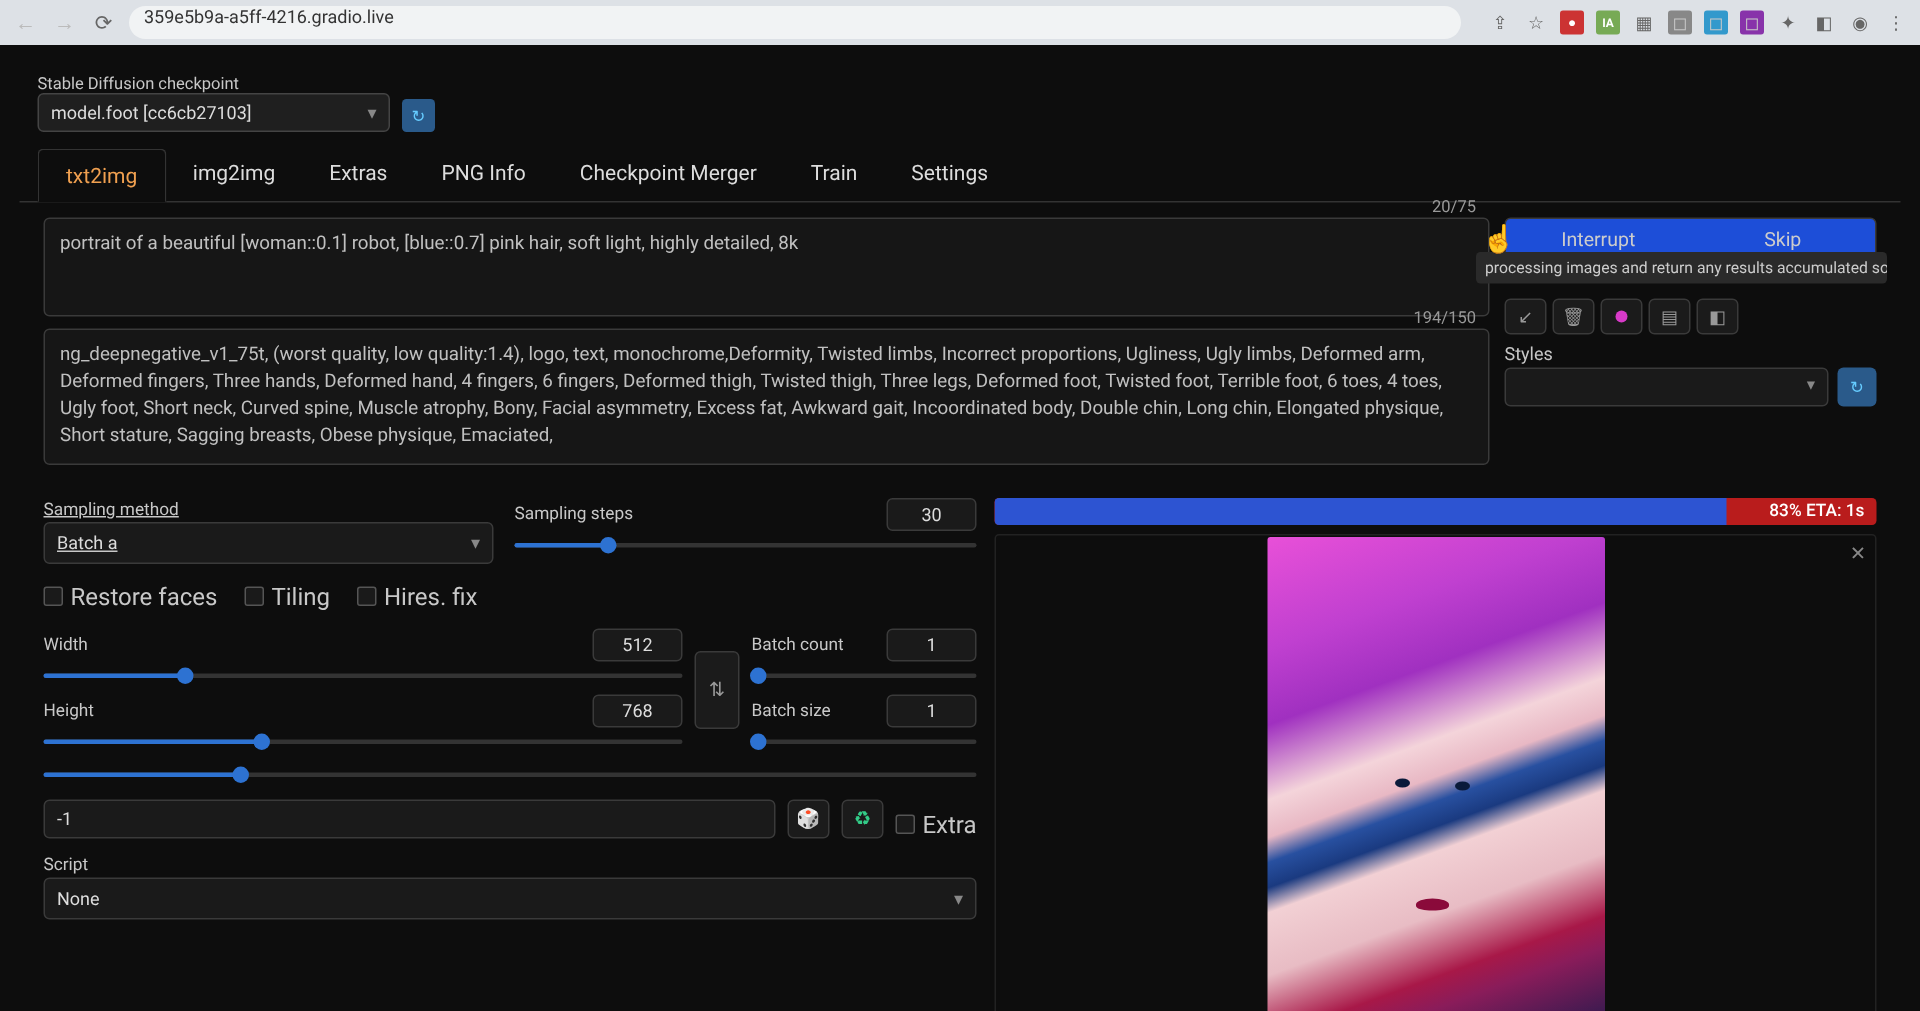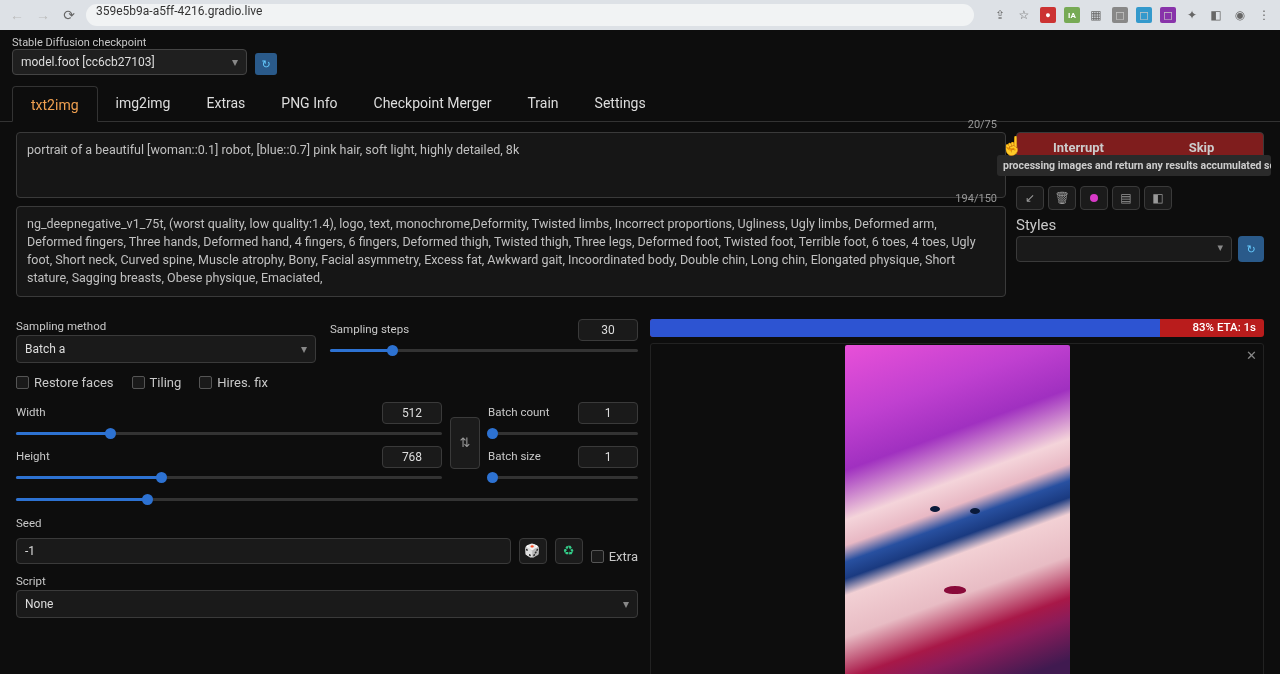--- a/index.html
+++ b/index.html
@@ -7,21 +7,21 @@
 
   
   .browser-bar { height: 30px; background: #dde1e6; display: flex; align-items: center; padding: 0 8px; gap: 8px; }
   .nav-btn { width: 18px; height: 18px; display:flex; align-items:center; justify-content:center; color:#666; cursor:pointer; font-size:14px; }
   .nav-btn.disabled { color: #bbb; }
   .url-bar { flex: 1; background: #f1f3f4; height: 22px; border-radius: 11px; display:flex; align-items:flex-start; padding:0 10px; font-size:12px; color:#333; margin-right: 10px; }
   .chrome-icons { display:flex; gap:8px; align-items:center; }
   .chrome-icon { width:16px; height:16px; border-radius:2px; display:flex; align-items:center; justify-content:center; font-size:12px; }
 
   
-  .app { background: #0d0d0d; height: 644px; overflow:auto; padding:0; }
+  .app { background: #0d0d0d; height: 644px; overflow:auto; padding:13px; }
 
   
   .ckpt-row { display:flex; align-items:flex-end; padding: 6px 12px 4px; gap: 8px; }
   .ckpt-label { font-size: 11px; color: #c8c8c8; }
   .ckpt-select { width: 235px; background:#1f1f1f; border:1px solid #444; border-radius:4px; height:26px; display:flex; align-items:center; padding:0 8px; font-size:12px; color:#ddd; position:relative; }
   .ckpt-select::after { content:"▾"; position:absolute; right:8px; color:#888; }
   .reload-btn { width:22px; height:22px; background:#2a5a8a; border-radius:3px; display:flex; align-items:center; justify-content:center; color:#6cf; font-size:11px; cursor:pointer; }
 
   
   .tabs { display:flex; border-bottom:1px solid #333; padding-left:12px; gap:0; margin-top:6px; }
@@ -31,59 +31,59 @@
   
   .main { display:flex; padding: 10px 16px; gap: 10px; }
   .left { flex: 1; }
   .right { width: 248px; }
 
   
   .prompt-box { position:relative; border:1px solid #3a3a3a; background:#161616; border-radius:4px; padding:8px 10px; font-size:12.5px; color:#c0c0c0; line-height:1.45; margin-bottom:8px; min-height:66px; }
   .counter { position:absolute; right:8px; top:-16px; font-size:11px; color:#999; }
 
   
-  .gen-wrap { border:1px solid #3a3a3a; border-radius:4px; height:30px; display:flex; align-items:center; justify-content:flex-end; margin-bottom:6px; position:relative; background:#7f1d1d;font-weight:bold; }
+  .gen-wrap { border:1px solid #3a3a3a; border-radius:4px; height:30px; display:flex; align-items:center; justify-content:flex-end; margin-bottom:6px; position:relative; background:#1d4ed8; }
   .gen-half { flex:1; text-align:center; font-size:13px; color:#ccc; cursor:pointer; padding:4px 0; }
   .gen-half:first-child { border-right:1px solid #3a3a3a; }
   .tooltip { position:absolute; top: 22px; left:-20px; right:-8px; background:#2a2a2a; color:#ccc; font-size:10.5px; padding:4px 6px; border-radius:3px; z-index:10; white-space:nowrap; overflow:hidden; }
   .cursor { position:absolute; left:-16px; top:2px; font-size:18px; color:#fff; z-index:11; pointer-events:none; }
   .cursor::before { content:"☝"; }
 
   .icon-row { display:flex; gap:4px; margin:24px 0 6px; }
   .icon-btn { width:28px; height:24px; background:#1b1b1b; border:1px solid #3a3a3a; border-radius:4px; display:flex; align-items:center; justify-content:center; font-size:12px; cursor:pointer; }
   .icon-btn .dot { width:8px; height:8px; border-radius:50%; }
 
   .styles-wrap { margin-top:4px; }
-  .styles-label { font-size:15px; color:#c8c8c8; margin-bottom:2px; }
+  .styles-label { font-size:12px; color:#c8c8c8; margin-bottom:2px; }
   .styles-row { display:flex; gap:6px; }
   .styles-select { flex:1; height:26px; background:#1a1a1a; border:1px solid #3a3a3a; border-radius:4px; position:relative; }
   .styles-select::after { content:"▾"; position:absolute; right:8px; top:4px; color:#888; font-size:11px; }
   .apply-btn { width:26px; height:26px; background:#2a5a8a; border-radius:4px; display:flex; align-items:center; justify-content:center; color:#6cf; font-size:11px; cursor:pointer; }
 
   
   .params { display:flex; gap:12px; padding: 4px 16px 12px; }
   .params-left { width: 622px; }
   .params-right { flex:1; }
 
   .row { display:flex; gap:14px; margin-bottom:6px; }
-  .field { flex:1; }
+  .field { flex:1;text-decoration:underline; }
   .field-label { font-size:11.5px; color:#c8c8c8; margin-bottom:2px; display:block; }
   .select { height:28px; background:#1a1a1a; border:1px solid #3a3a3a; border-radius:4px; display:flex; align-items:center; padding:0 8px; font-size:12px; color:#ddd; position:relative; }
   .select::after { content:"▾"; position:absolute; right:8px; color:#888; }
 
   .slider-field { flex:1; }
   .slider-head { display:flex; justify-content:space-between; align-items:center; margin-bottom:2px; }
   .slider-val { width:60px; height:22px; background:#1a1a1a; border:1px solid #3a3a3a; border-radius:4px; font-size:12px; color:#ddd; text-align:center; display:flex; align-items:center; justify-content:center; }
   .slider { position:relative; height:14px; }
   .track { position:absolute; left:0; right:0; top:6px; height:3px; background:#333; border-radius:2px; }
   .fill { position:absolute; left:0; top:6px; height:3px; background:#2d72d2; border-radius:2px; }
   .thumb { position:absolute; top:2px; width:11px; height:11px; background:#2d72d2; border-radius:50%; }
 
   .checks { display:flex; gap:18px; margin:8px 0 8px; padding:4px 0; }
-  .check { display:flex; align-items:center; gap:5px; font-size:13px;text-align:right; }
+  .check { display:flex; align-items:center; gap:5px; font-size:16px;text-align:right; }
   .chk-box { width:13px; height:13px; border:1px solid #555; border-radius:2px; background:#1a1a1a; }
 
   .dims-wrap { display:flex; gap:8px; align-items:center; }
   .dims-left { flex:1; }
   .swap-btn { width:30px; height:52px; background:#1b1b1b; border:1px solid #3a3a3a; border-radius:4px; display:flex; align-items:center; justify-content:center; color:#999; font-size:13px; cursor:pointer; }
   .batch-col { width:150px; }
 
   .seed-row { display:flex; gap:8px; align-items:flex-end; margin-top:8px; }
   .seed-input { flex:1; height:26px; background:#1a1a1a; border:1px solid #3a3a3a; border-radius:4px; padding:0 8px; color:#ddd; font-size:12px; display:flex; align-items:center; }
   .sq-btn { width:28px; height:26px; background:#1b1b1b; border:1px solid #3a3a3a; border-radius:4px; display:flex; align-items:center; justify-content:center; font-size:13px; cursor:pointer; }
@@ -276,21 +276,20 @@
 
       <div class="slider-field" style="margin-top:8px">
         <div class="slider">
             <div class="track"></div>
             <div class="fill" style="width:21%"></div>
             <div class="thumb" style="left:calc(21% - 5px)"></div>
           </div>
       </div>
 
       <div style="margin-top:10px">
-        <span class="field-label">Seed</span>
         <div class="seed-row">
           <div class="seed-input">
               <span>-1</span>
             </div>
           <div class="sq-btn">🎲</div>
           <div class="sq-btn" style="color:#3c8">♻</div>
           <label class="check">
               <span class="chk-box"></span>
               <span>Extra</span>
             </label>

